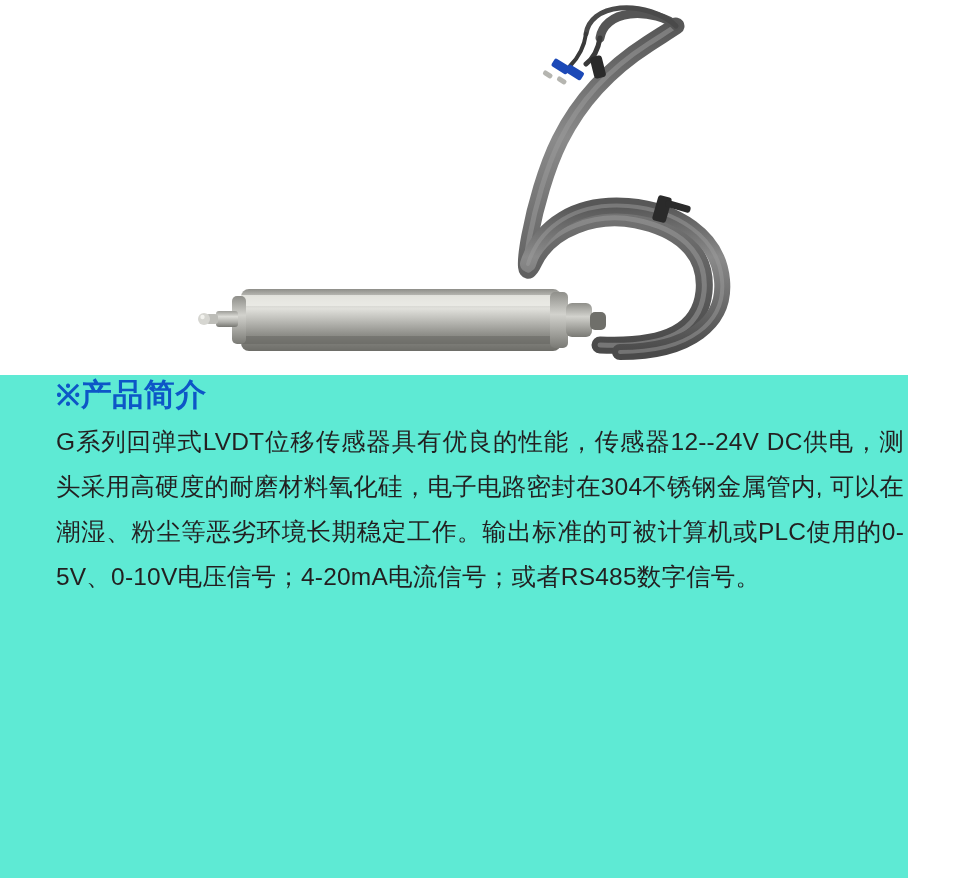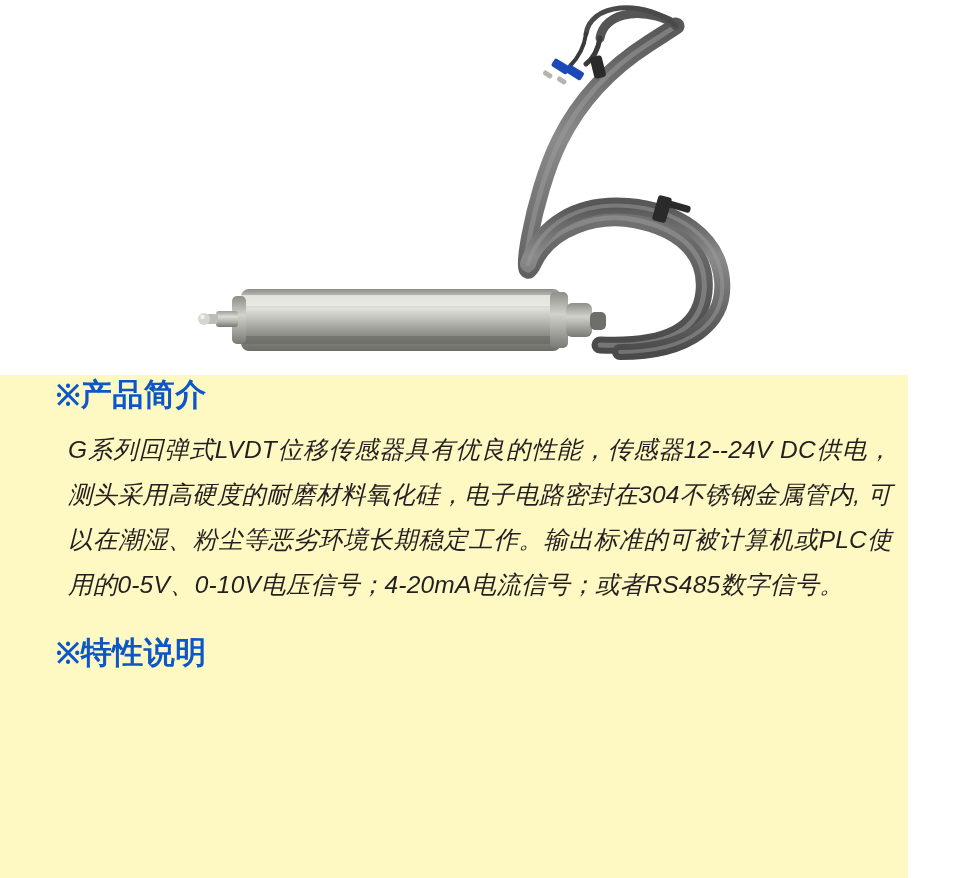--- a/index.html
+++ b/index.html
@@ -11,21 +11,21 @@
     width: 960px;
     height: 878px;
     font-family: "Liberation Sans", sans-serif;
     color: #231f20;
     overflow: hidden;
   }
   .page {
     position: relative;
     width: 908px;
     height: 878px;
-    background: #fef9c3;
+    background: #5eead4;
   }
 
   
   .photo {
     position: relative;
     width: 960px;
     height: 375px;
     background: #ffffff;
     overflow: hidden;
   }
@@ -50,25 +50,24 @@
     margin: 0 0 4px 0;
     letter-spacing: 0.5px;
   }
   .section-heading .mark {
     font-size: 29px;
   }
   .body-paragraph {
     font-size: 24.5px;
     line-height: 45px;
     color: #231f20;
-    margin: 12px;
+    margin: 0;
     letter-spacing: 0.2px;
     text-align: justify;
     text-justify: inter-ideograph;
-    font-style: italic;
   }
   .feature-list {
     list-style: none;
     margin: 0;
     padding: 0;
   }
   .feature-list li {
     font-size: 24px;
     line-height: 44px;
     color: #231f20;
@@ -182,19 +181,16 @@
   <div class="content">
 
     <h2 class="section-heading">
       <span class="mark">※</span><span>产品简介</span>
     </h2>
 
     <p class="body-paragraph">G系列回弹式LVDT位移传感器具有优良的性能，传感器12--24V DC供电，测头采用高硬度的耐磨材料氧化硅，电子电路密封在304不锈钢金属管内, 可以在潮湿、粉尘等恶劣环境长期稳定工作。输出标准的可被计算机或PLC使用的0-5V、0-10V电压信号；4-20mA电流信号；或者RS485数字信号。</p>
 
     <div class="spacer-md"></div>
 
-    <h2 class="section-heading">
-      <span class="mark">※</span><span>特性说明</span>
-    </h2>
 
 
   </div>
 </div>
 
 </body></html>

